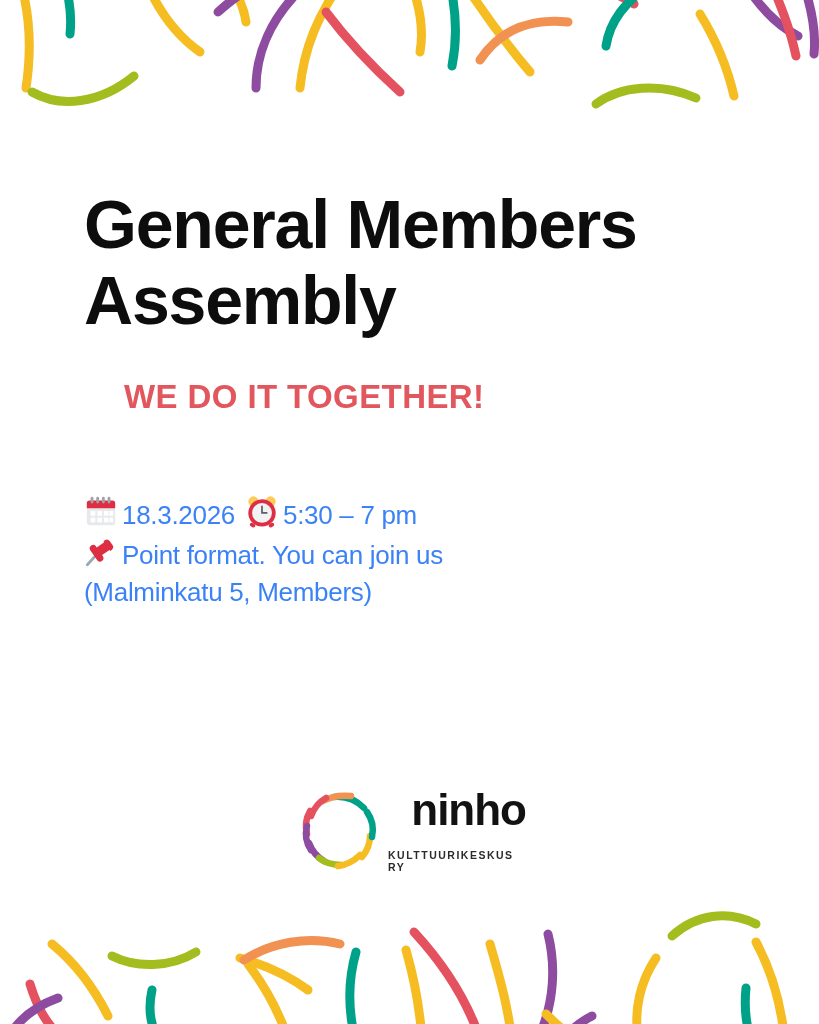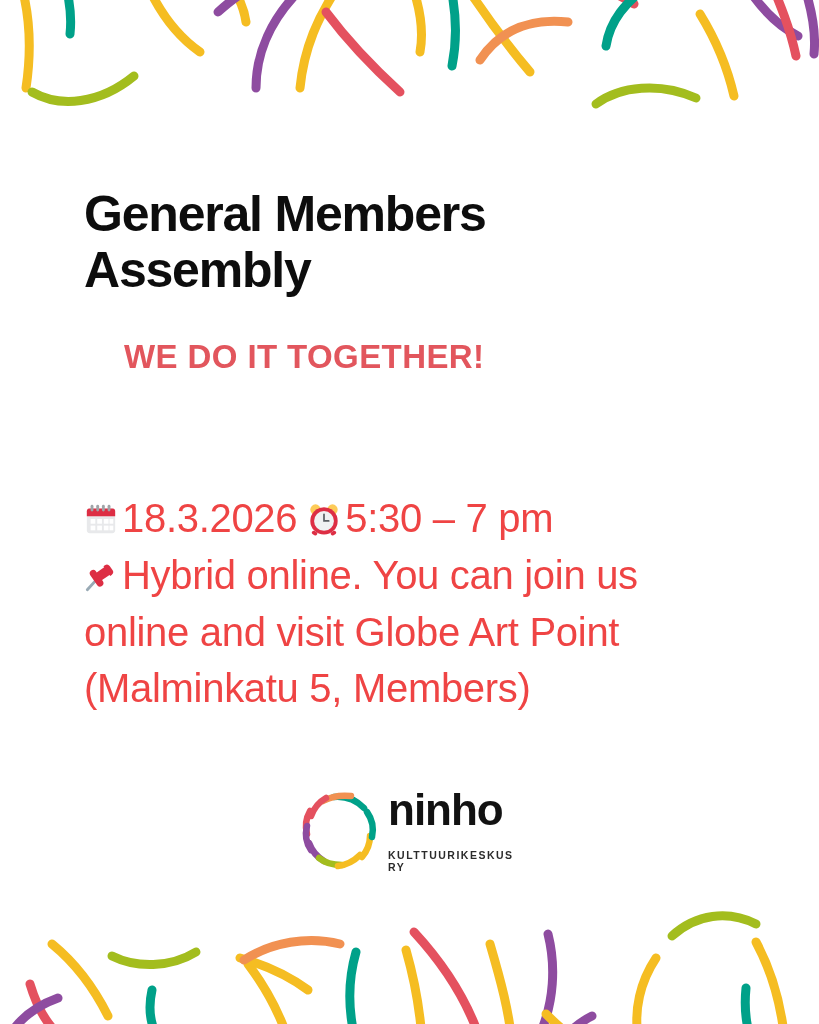--- a/index.html
+++ b/index.html
@@ -29,45 +29,45 @@
   .content {
     position:absolute;
     left:84px;
     top:186px;
     width:660px;
   }
 
   .headline {
     font-family:"Liberation Sans", sans-serif;
     font-weight:700;
-    font-size:50px;
+    font-size:68px;
     line-height:1.12;
     letter-spacing:-1.2px;
     color:#0d0d0d;
     white-space:pre-line;
   }
 
   .subhead {
     margin-top:40px;
     font-family:"Liberation Sans", sans-serif;
     font-weight:700;
     font-size:33px;
     letter-spacing:0.4px;
     color:#e2565d;
     text-transform:uppercase;
     margin-left:40px;
   }
 
   .body-copy {
-    margin-top:114px;
+    margin-top:78px;
     font-family:"Liberation Sans", sans-serif;
     font-weight:400;
-    font-size:40px;
+    font-size:26px;
     line-height:1.42;
-    color:#ef4444;
+    color:#3b82f6;
     letter-spacing:-0.3px;
   }
   .body-copy .line { display:block; white-space:nowrap; }
   .emoji {
     display:inline-block;
     vertical-align:-4px;
     margin-right:4px;
   }
   .emoji svg { display:block; }
 
@@ -85,20 +85,21 @@
   #logo-mark { width:86px; height:86px; flex:0 0 86px; }
   #logo-mark svg { display:block; width:86px; height:86px; }
   #logo-wordmark { padding-top:4px; }
   .logo-name {
     font-family:"Liberation Sans", sans-serif;
     font-weight:700;
     font-size:44px;
     line-height:0.95;
     letter-spacing:-1px;
     color:#121212;
+    text-align:right;
   }
   .logo-tagline {
     font-family:"Liberation Sans", sans-serif;
     font-weight:700;
     font-size:10.5px;
     letter-spacing:1.5px;
     color:#2b2b2b;
     margin-top:18px;
   }
 </style>
@@ -177,24 +178,23 @@
           </svg>
         </span><span>5:30 – 7 pm</span>
       </span>
 
       <span class="line">
         <span class="emoji">
           <svg width="34" height="34" viewBox="0 0 36 36">
             <path d="M14.5 20.5 3.5 32.5" stroke="#99aab5" stroke-width="3" stroke-linecap="round"></path>
             <path d="M25.4 4.6a4 4 0 0 0-5.6 0l-1.4 1.4 1 1-7.4 7.4-1.4-1.4a4 4 0 0 0-5.6 5.6l10.4 10.4a4 4 0 0 0 5.6-5.6l-1.4-1.4 7.4-7.4 1 1 1.4-1.4a4 4 0 0 0 0-5.6z" fill="#dd2e44" transform="rotate(10 18 18) scale(0.92) translate(2 2)"></path>
           </svg>
-        </span><span>Hybrid online. You can join us</span>
+        </span><span>Point format. You can join us</span>
       </span>
 
-      <span class="line">online and visit Globe Art Point</span>
       <span class="line">(Malminkatu 5, Members)</span>
     </div>
   </div>
 
   <div id="logo-lockup">
     <div id="logo-mark">
       <svg viewBox="0 0 86 86" xmlns="http://www.w3.org/2000/svg">
         <g fill="none" stroke-linecap="round" stroke-width="6.5">
           <path d="M38 11 C 50 10, 60 14, 68 22" stroke="#00a189"></path>
           <path d="M27 15 C 36 10, 46 9, 55 10" stroke="#f19152"></path>

